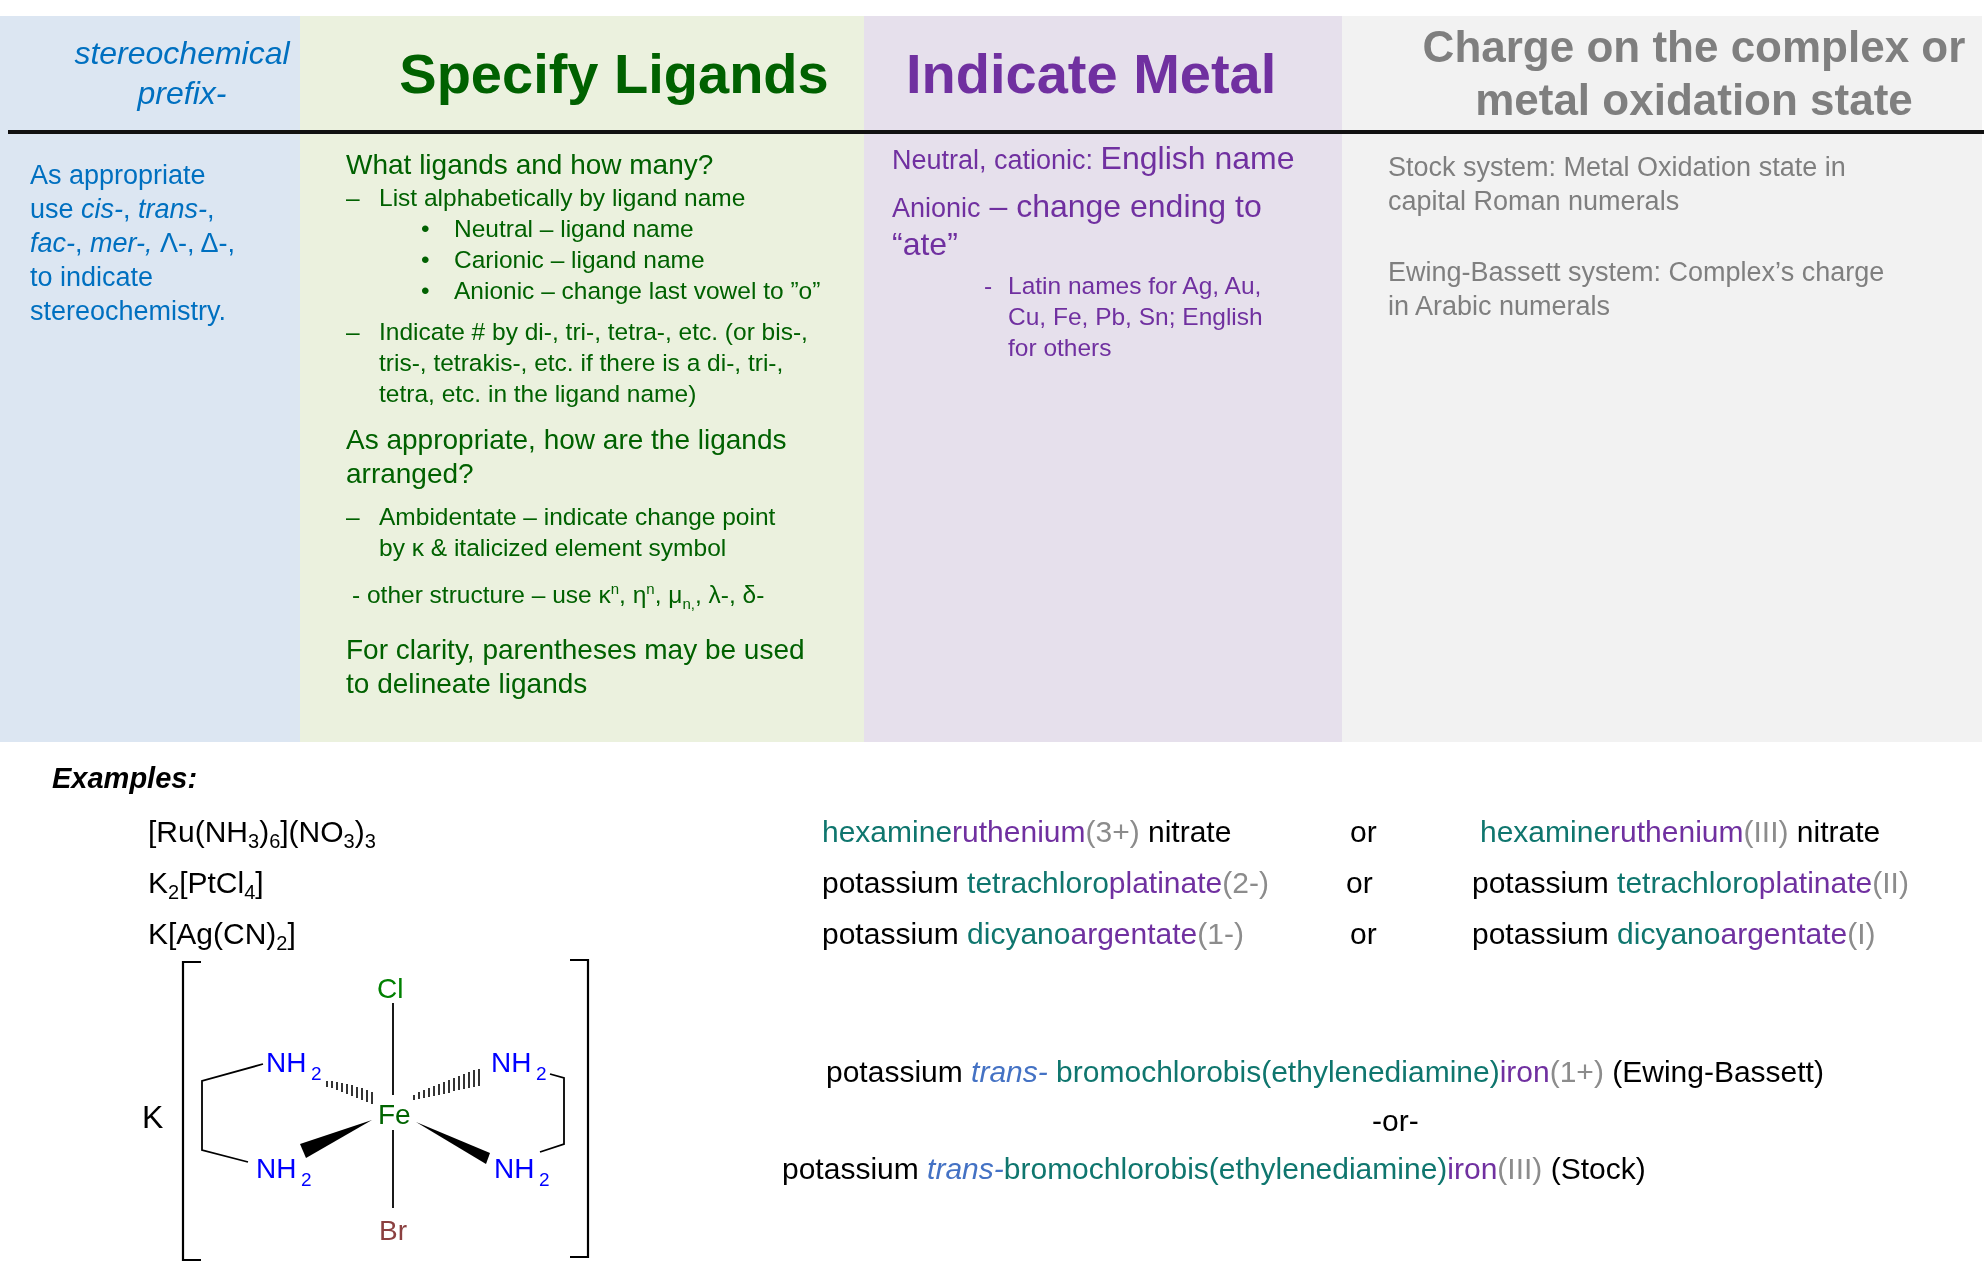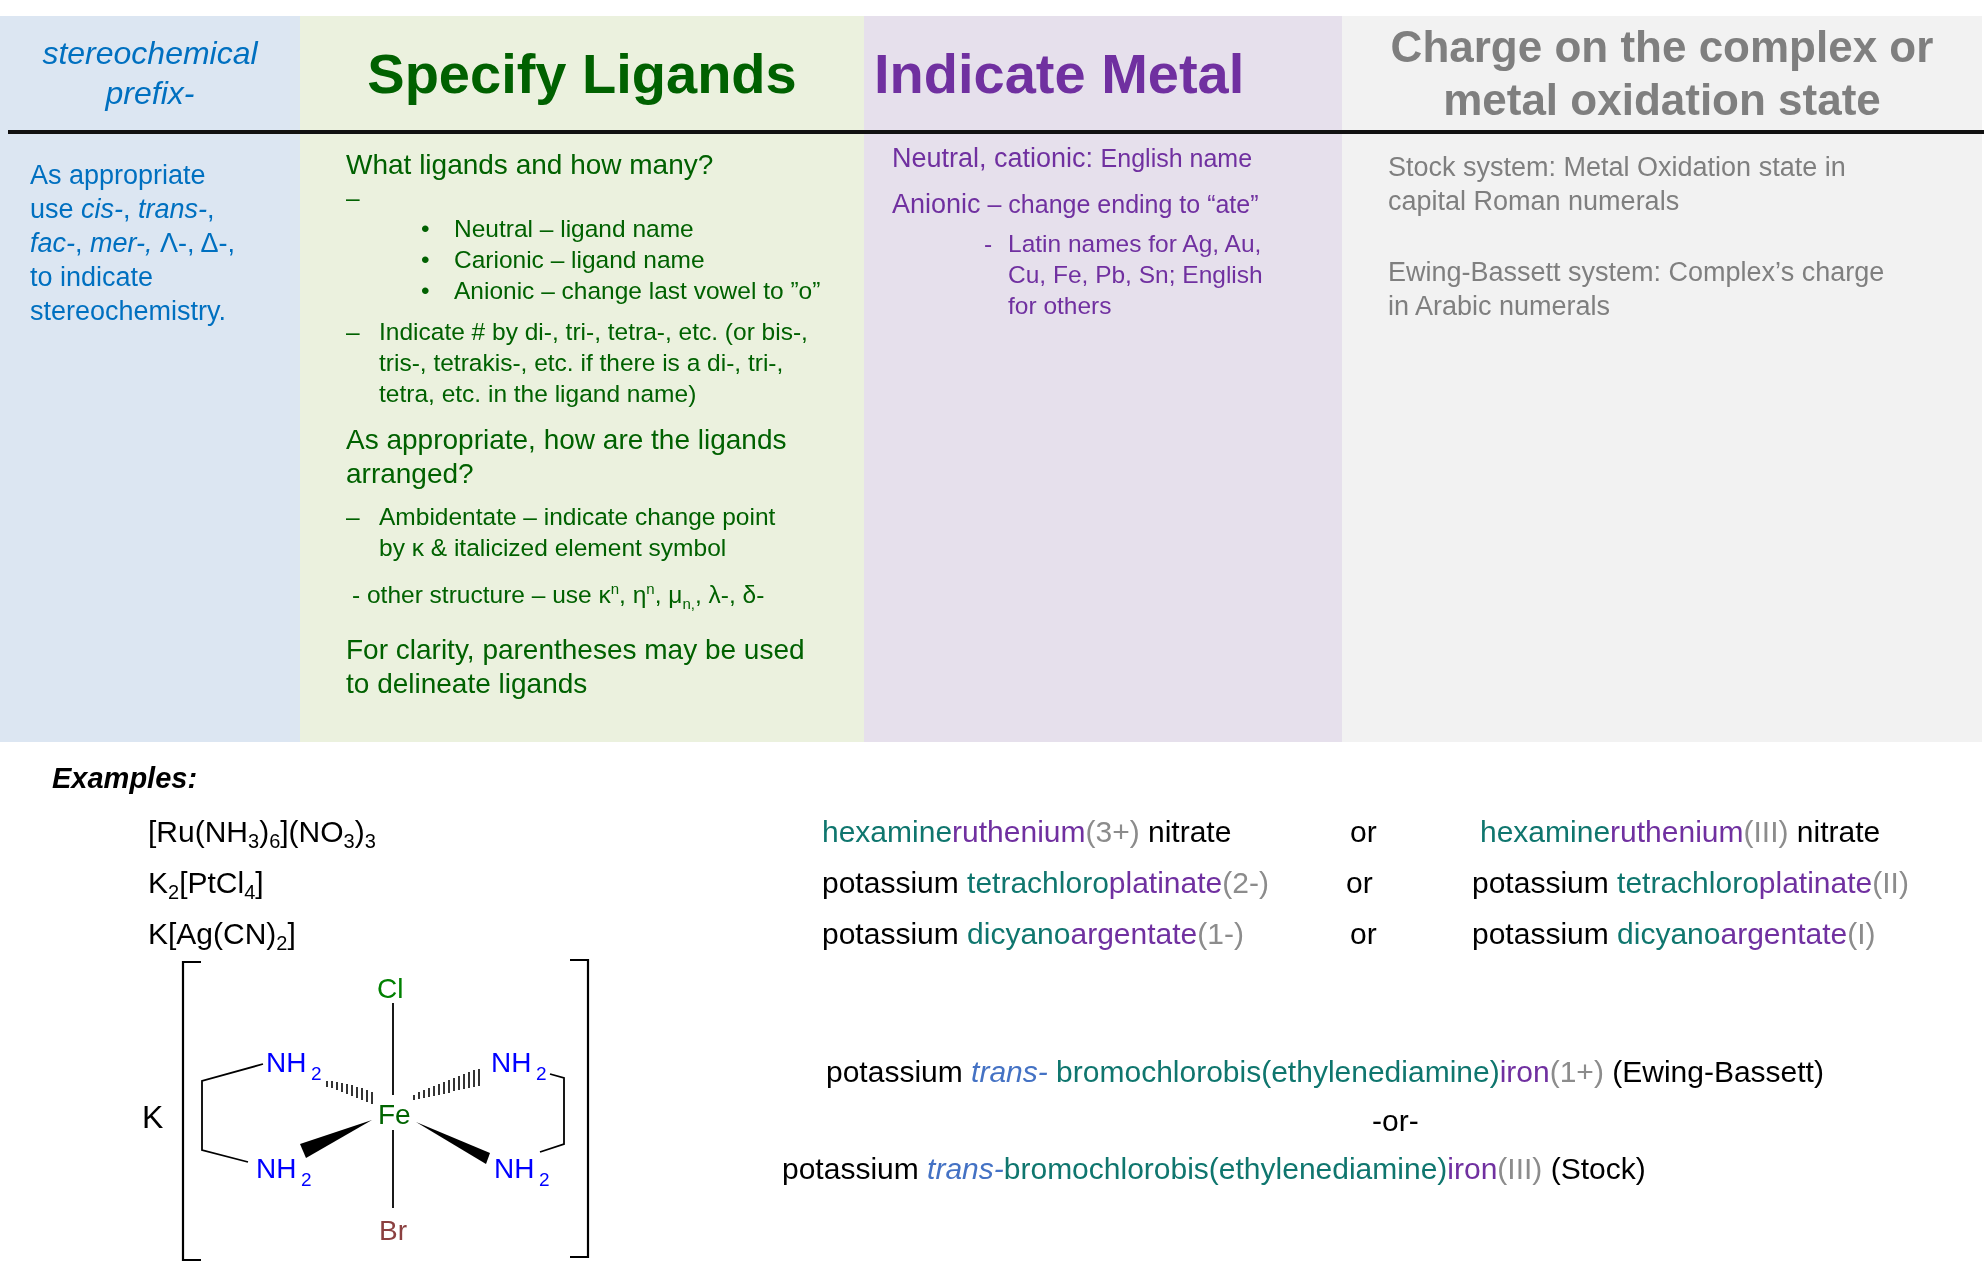--- a/index.html
+++ b/index.html
@@ -7,42 +7,42 @@
     body { position: relative; font-family: "Liberation Sans", sans-serif; }
 
     .col { position: absolute; top: 16px; height: 726px; }
     .col-stereo { left: 0; width: 300px; background: #dce6f2; }
     .col-ligand { left: 300px; width: 564px; background: #ebf1de; }
     .col-metal { left: 864px; width: 478px; background: #e6e0ec; }
     .col-charge { left: 1342px; width: 640px; background: #f2f2f2; }
 
     .divider { position: absolute; left: 8px; top: 130px; width: 1976px; height: 4px; background: #111111; }
 
-    .hdr { position: absolute; top: 16px; height: 114px; display: flex; align-items: center; justify-content: center; text-align: center; }
+    .hdr { position: absolute; top: 16px; height: 114px; display: flex; align-items: center; justify-content: center; text-align: center; margin-left: 32px; }
     .hdr-stereo { left: 0; width: 300px; color: #0070c0; font-style: italic; font-size: 32px; line-height: 40px; }
     .hdr-ligand { left: 300px; width: 564px; color: #006100; font-weight: bold; font-size: 56px; }
     .hdr-metal { left: 864px; width: 478px; color: #7030a0; font-weight: bold; font-size: 56px; justify-content: flex-start; padding-left: 10px; }
     .hdr-charge { left: 1342px; width: 640px; color: #7f7f7f; font-weight: bold; font-size: 44px; line-height: 53px; }
 
     .body-stereo { position: absolute; left: 30px; top: 158px; width: 260px; color: #0070c0; font-size: 27px; line-height: 34px; }
     .body-stereo i { font-style: italic; }
 
     .body-ligand { position: absolute; left: 346px; top: 148px; width: 510px; color: #006100; }
     .lg-head { font-size: 28px; line-height: 34px; }
     .lg-dash { font-size: 24.5px; line-height: 31px; display: flex; }
     .lg-dash .mk { width: 33px; flex: none; }
     .lg-bul { font-size: 24.5px; line-height: 31px; display: flex; padding-left: 75px; }
     .lg-bul .mk { width: 33px; flex: none; }
     .lg-other { font-size: 24.5px; line-height: 31px; padding-left: 6px; }
     .gap-s { height: 10px; }
     .gap-m { height: 14px; }
 
     .body-metal { position: absolute; left: 892px; top: 140px; width: 440px; color: #7030a0; }
     .mt-line { font-size: 27px; line-height: 36px; }
-    .mt-line .sm { font-size: 25px; }
+    .mt-line .sm { font-size: 32px; }
     .mt-sub { font-size: 24.5px; line-height: 31px; display: flex; padding-left: 92px; margin-top: 6px; }
     .mt-sub .mk { width: 24px; flex: none; }
 
     .body-charge { position: absolute; left: 1388px; top: 150px; width: 560px; color: #7f7f7f; font-size: 27px; line-height: 34px; }
 
     .examples-title { position: absolute; left: 52px; top: 762px; font-size: 29px; font-weight: bold; font-style: italic; color: #000; }
     .formula { position: absolute; left: 148px; font-size: 30px; color: #000; text-align: center; }
     .formula sub { font-size: 20px; vertical-align: -6px; }
 
     .name-line { position: absolute; font-size: 30px; color: #000; white-space: nowrap; }
@@ -84,20 +84,21 @@
   <div><span>use </span><i>cis-</i><span>, </span><i>trans-</i><span>,</span></div>
   <div><i>fac-</i><span>, </span><i>mer-,</i><span> Λ-, Δ-,</span></div>
   <div>to indicate</div>
   <div>stereochemistry.</div>
 </div>
 
 <div class="body-ligand">
   <div class="lg-head">What ligands and how many?</div>
   <div class="lg-dash">
     <span class="mk">–</span>
+    <span>List alphabetically by ligand name</span>
   </div>
   <div class="lg-bul">
     <span class="mk">•</span>
     <span>Neutral – ligand name</span>
   </div>
   <div class="lg-bul">
     <span class="mk">•</span>
     <span>Carionic – ligand name</span>
   </div>
   <div class="lg-bul">

